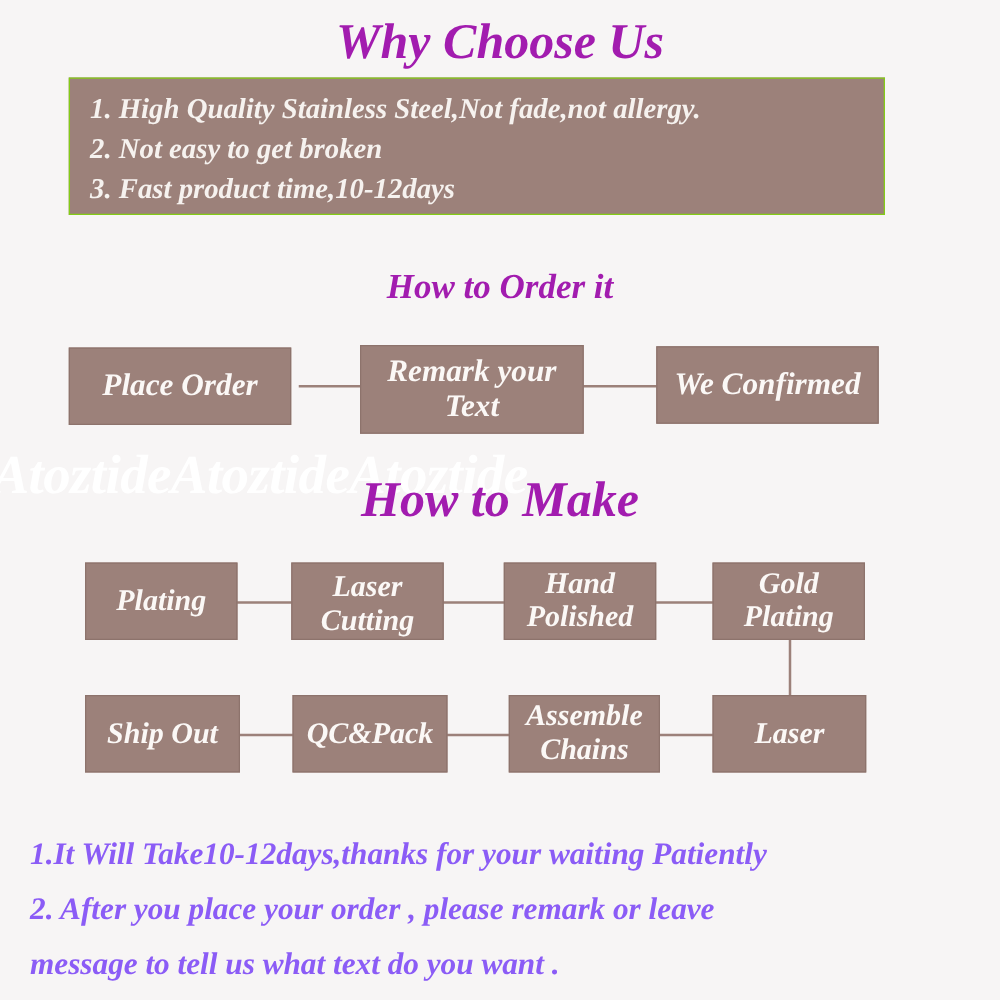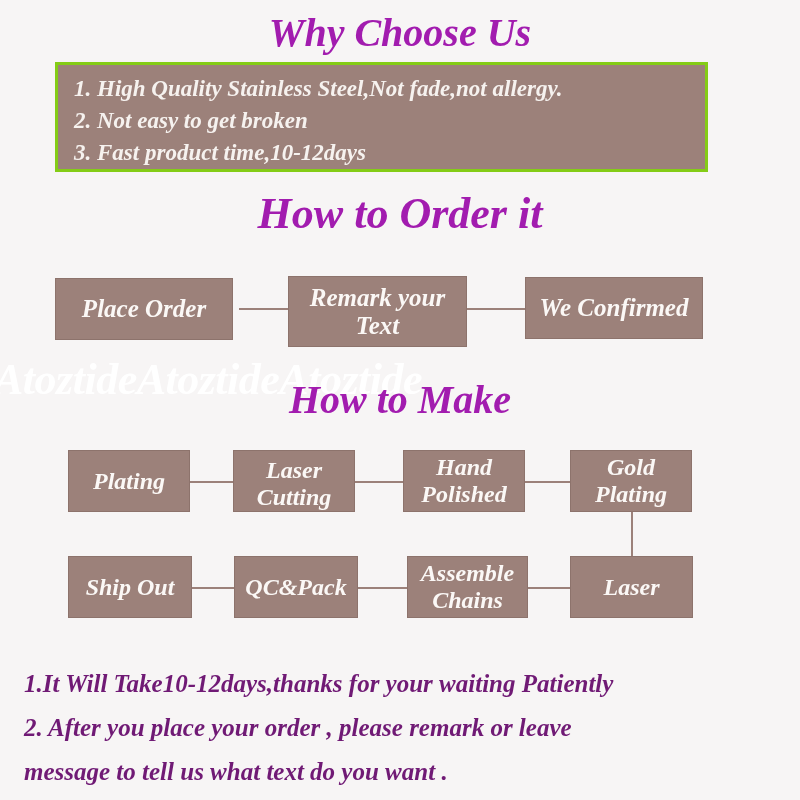--- a/index.html
+++ b/index.html
@@ -51,32 +51,32 @@
     position: absolute;
     width: 800px;
     text-align: center;
     font-family: "Liberation Serif", "DejaVu Serif", serif;
     font-weight: 700;
     font-style: italic;
     color: #a21caf;
     z-index: 5;
   }
   #heading-why   { top: 10px;  font-size: 40px; line-height: 46px; }
-  #heading-order { top: 192px; font-size: 44px; line-height: 44px; }
+  #heading-order { top: 208px; font-size: 28px; line-height: 44px; }
   #heading-make  { top: 378px; font-size: 40px; line-height: 44px; }
 
   
   #feature-panel {
     position: absolute;
     left: 55px;
     top: 62px;
     width: 653px;
     height: 110px;
     background: #9c817a;
-    border: 3px solid #84cc16;
+    border: 1px solid #84cc16;
     box-sizing: border-box;
     padding: 8px 0 0 16px;
     z-index: 4;
   }
   .feature-line {
     font-family: "Liberation Serif", "DejaVu Serif", serif;
     font-style: italic;
     font-weight: 700;
     font-size: 23px;
     line-height: 32px;
@@ -153,21 +153,21 @@
     top: 662px;
     width: 756px;
     z-index: 5;
   }
   .note-line {
     font-family: "Liberation Serif", "DejaVu Serif", serif;
     font-style: italic;
     font-weight: 700;
     font-size: 25px;
     line-height: 44px;
-    color: #701a75;
+    color: #8b5cf6;
     white-space: nowrap;
   }
 </style>
 </head>
 <body>
 
 <div id="page">
 
   <div class="watermark-layer">
     <span class="watermark-text">AtoztideAtoztideAtoztide</span>

